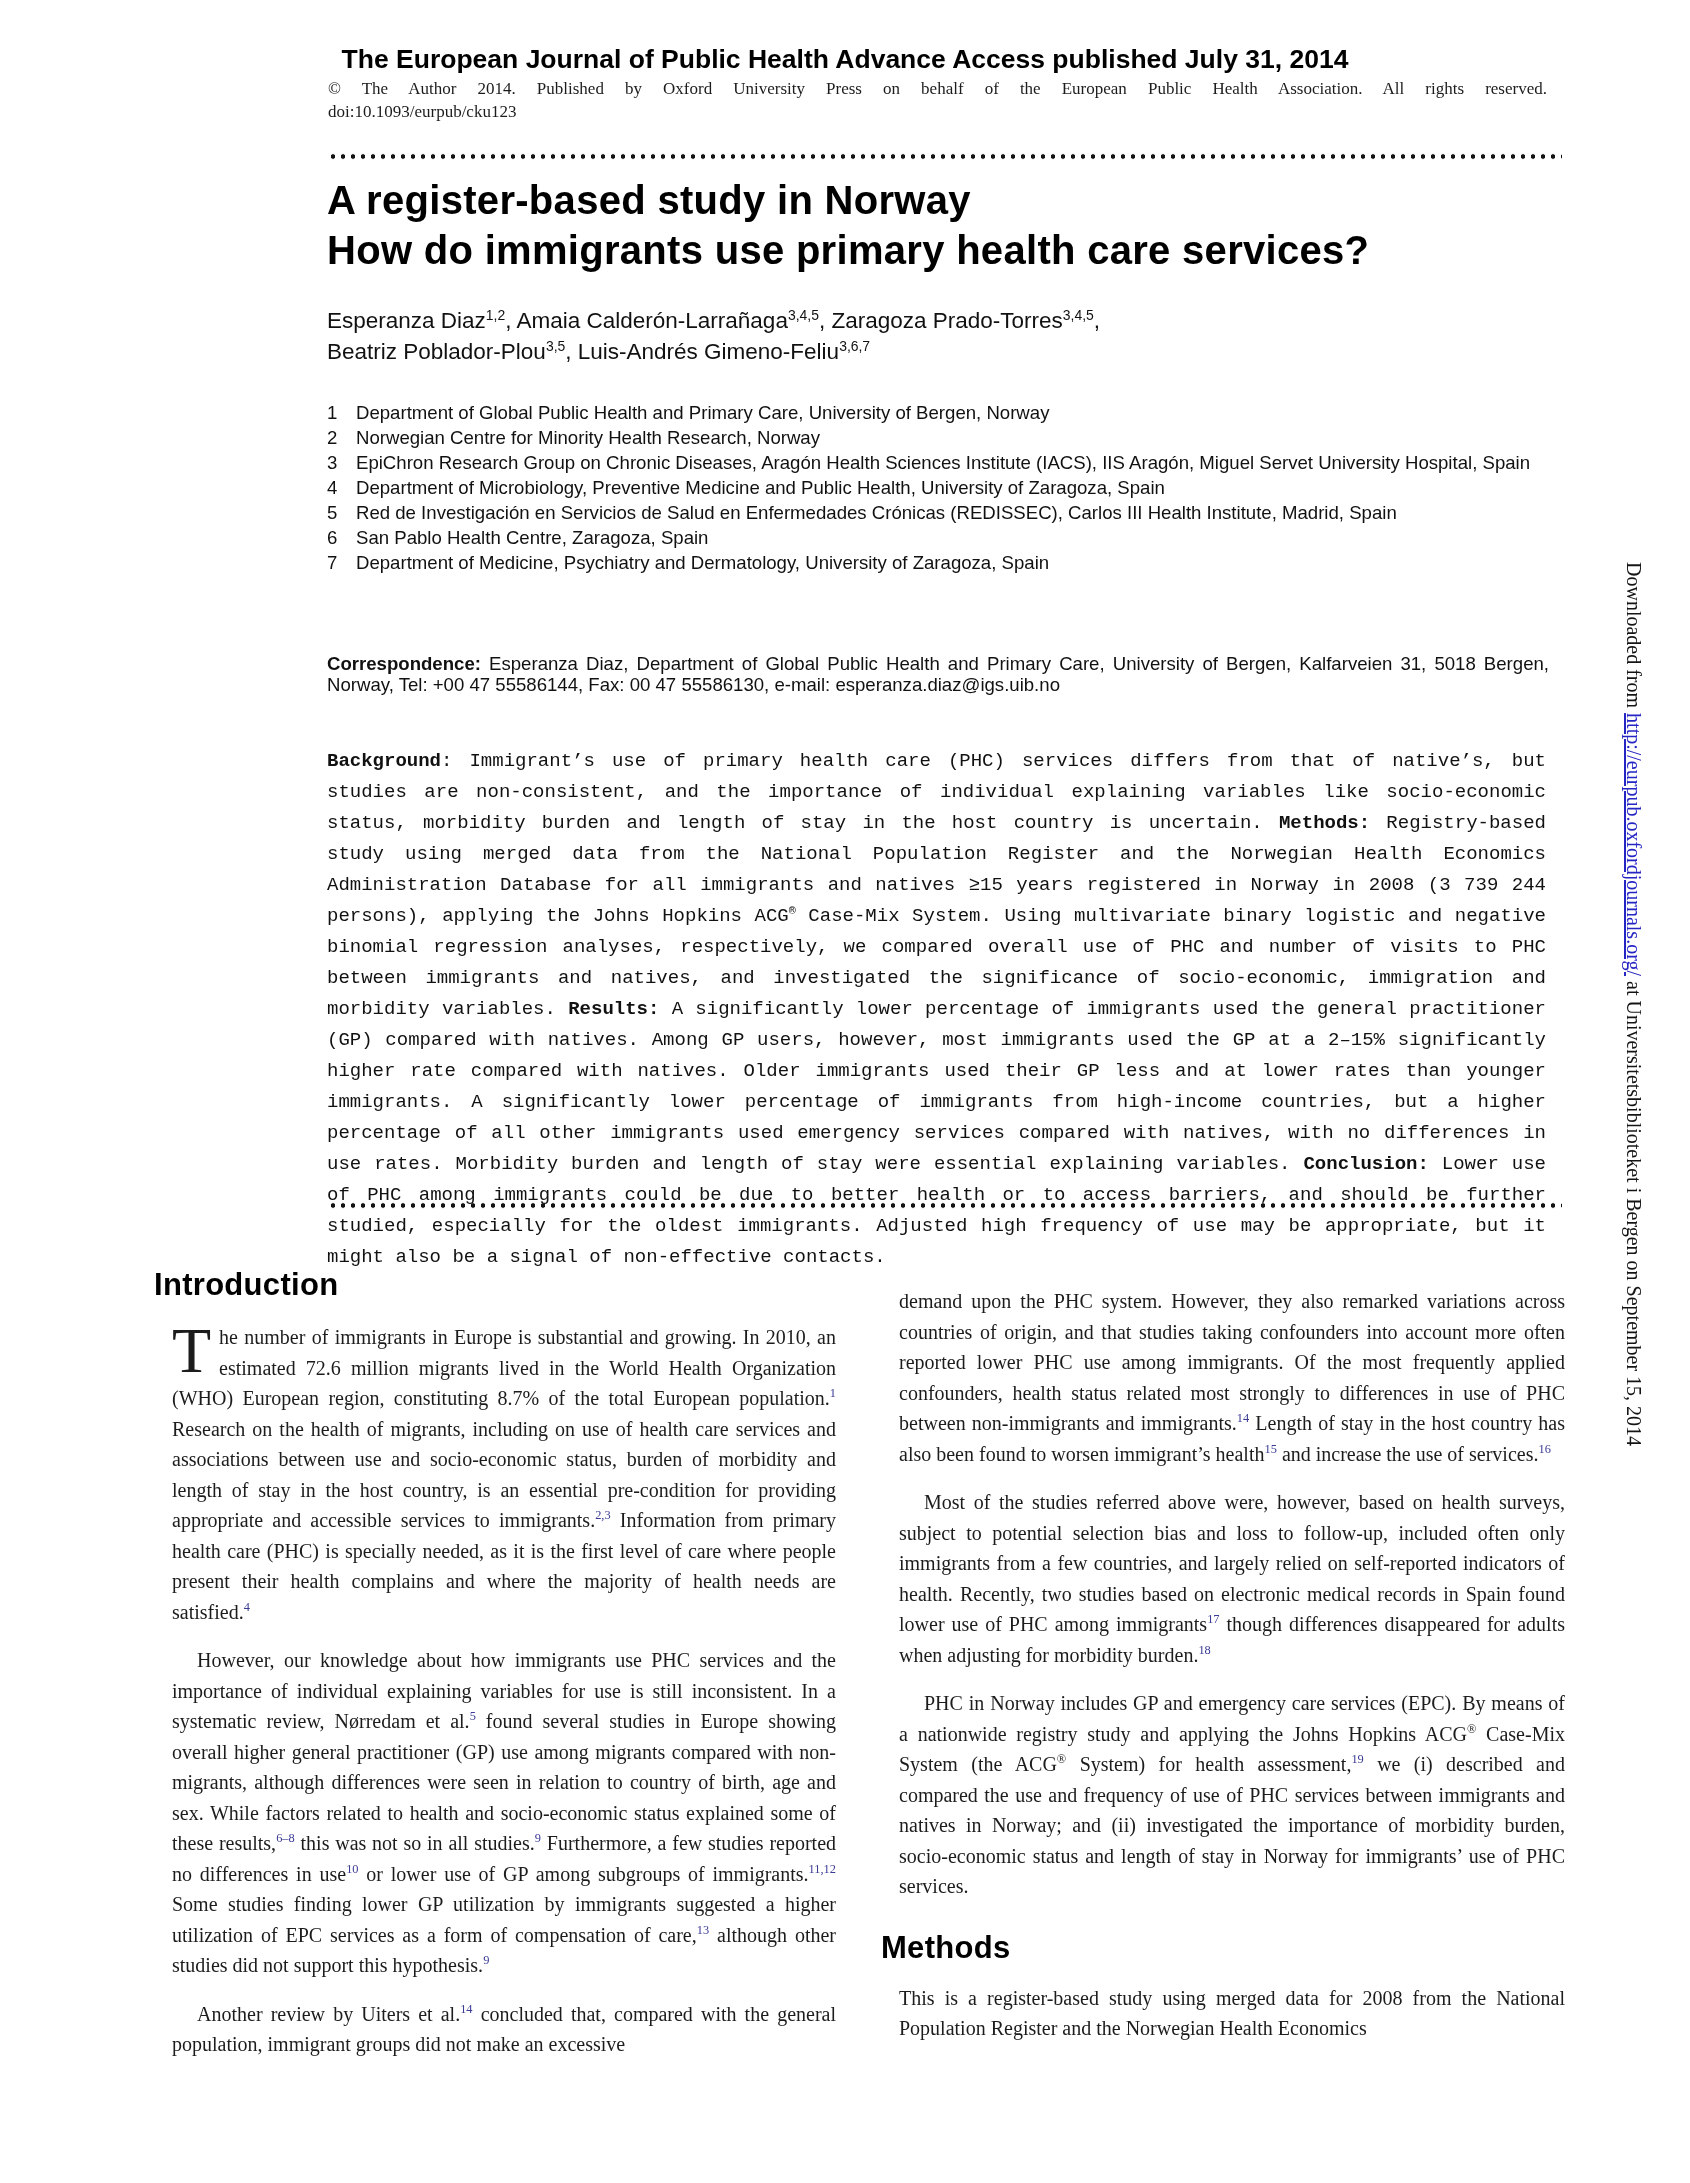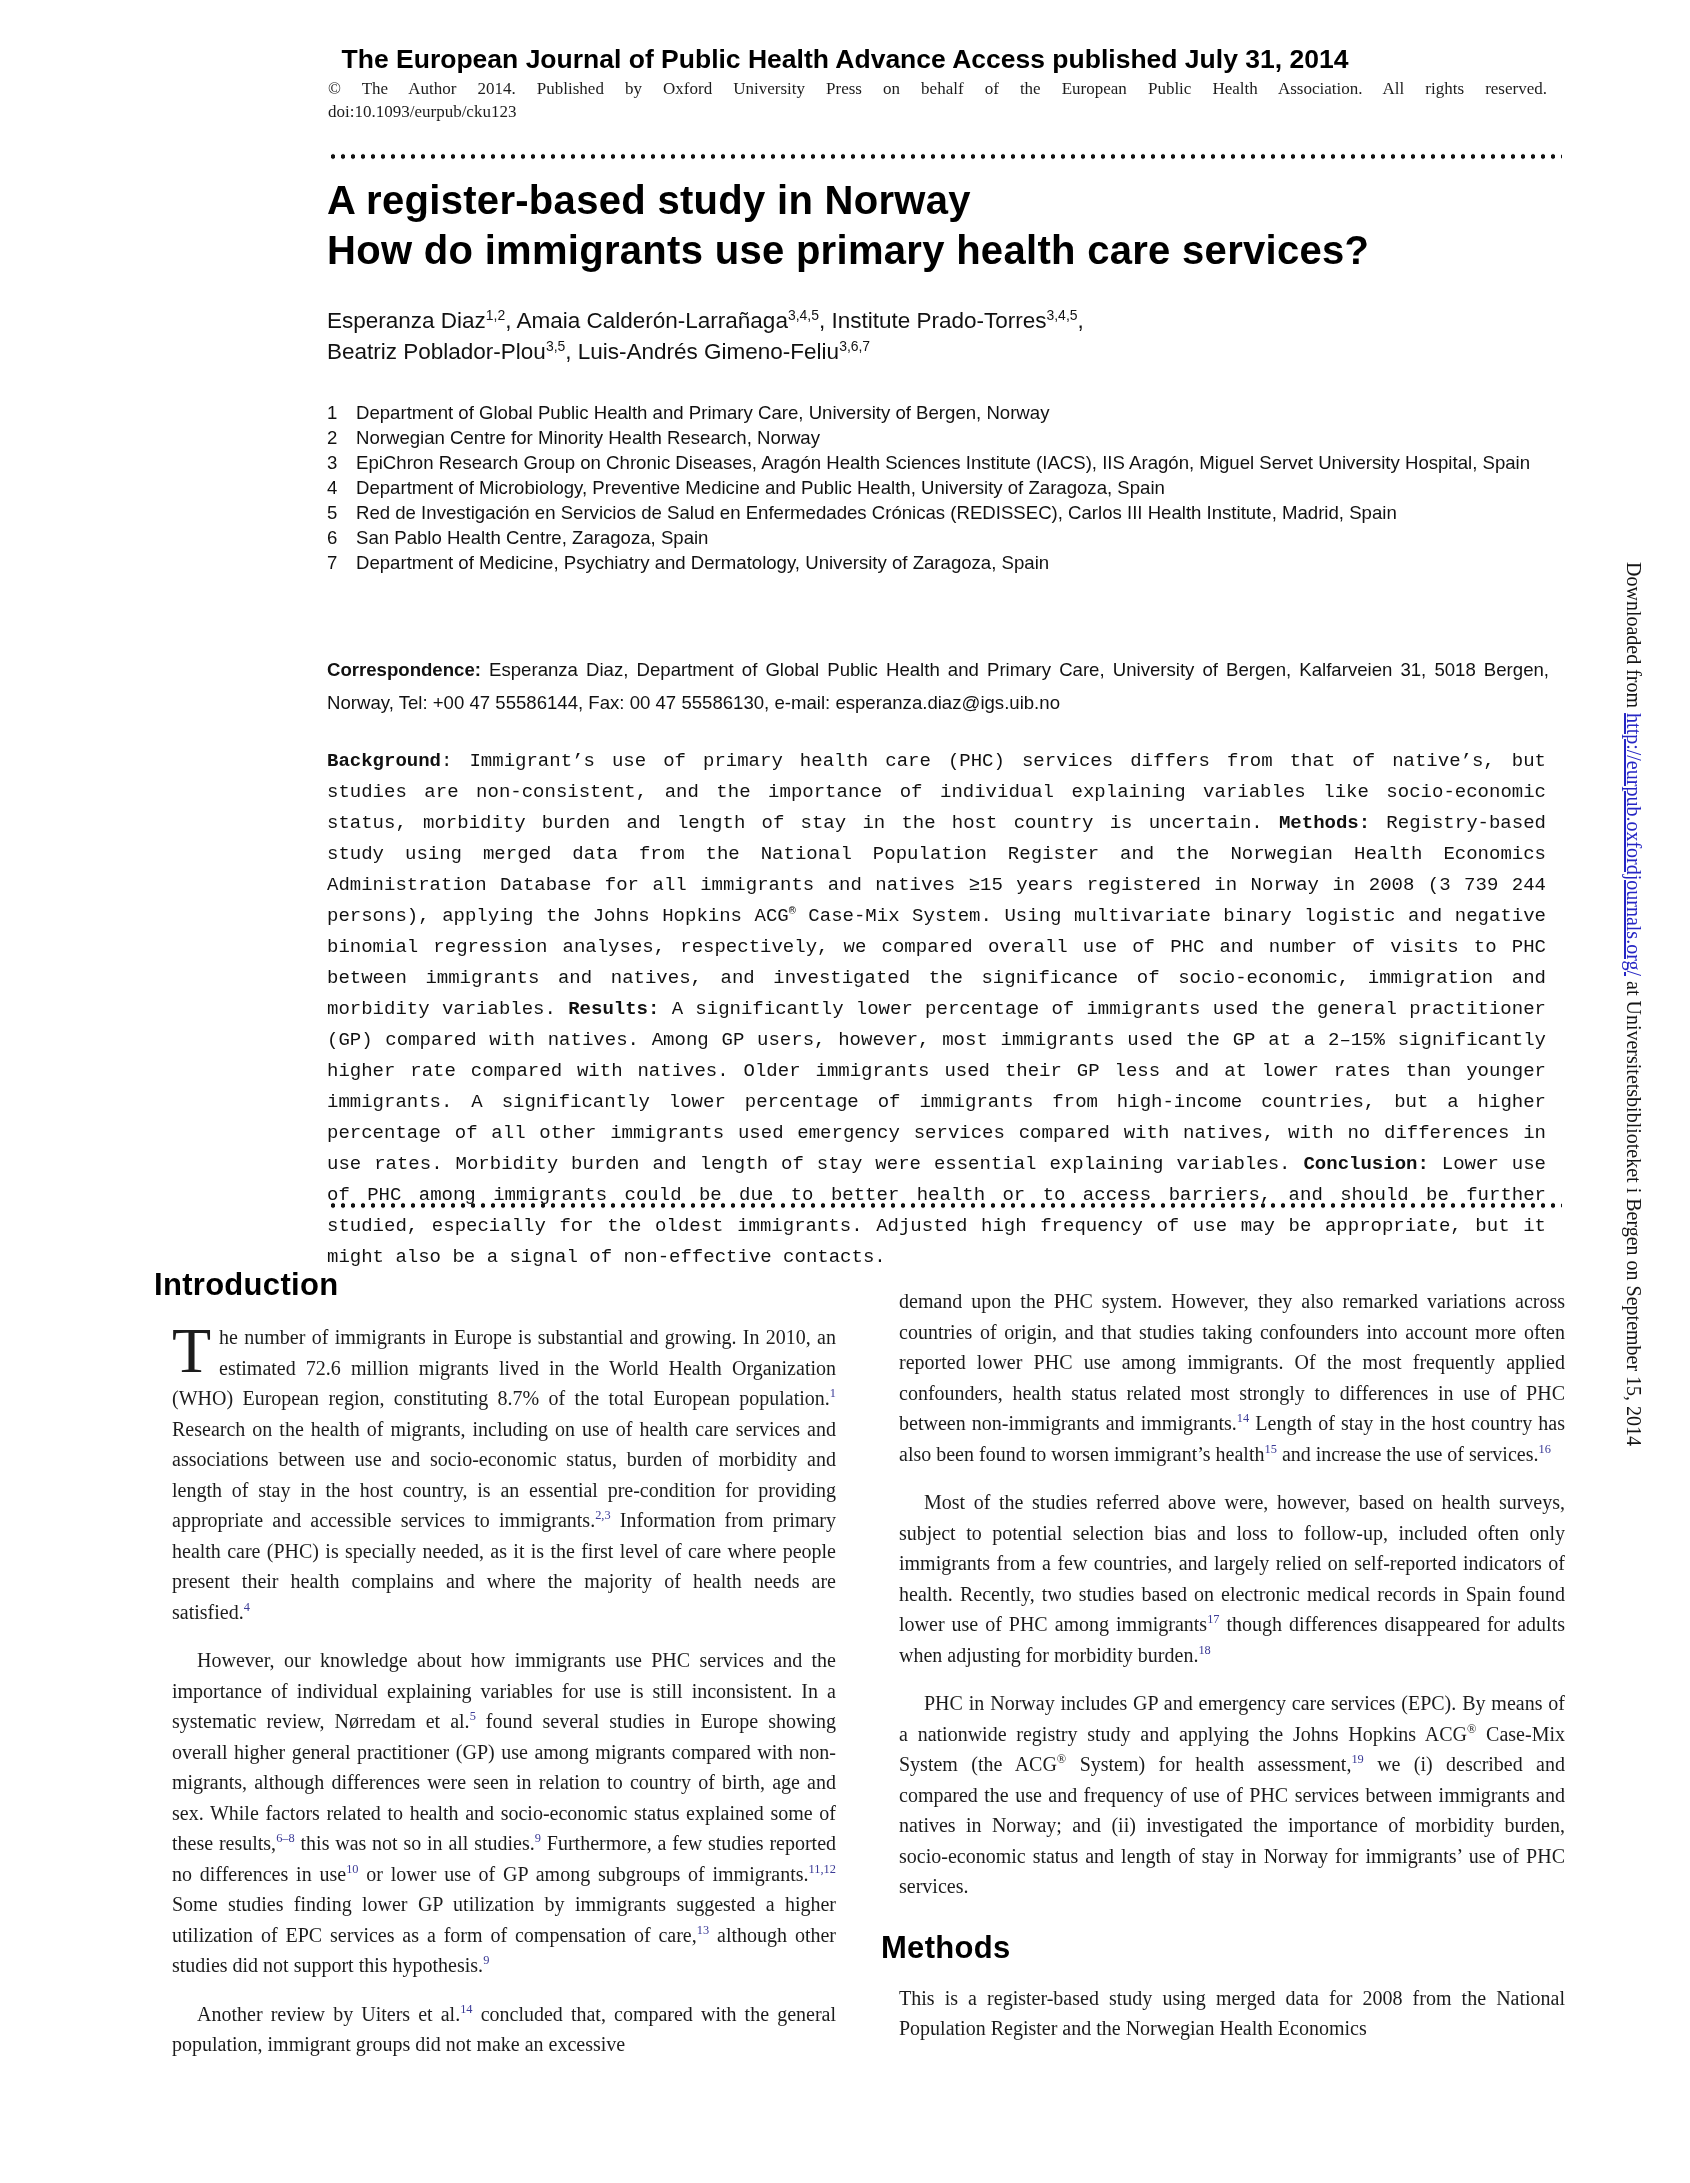--- a/index.html
+++ b/index.html
@@ -41,21 +41,21 @@
   }
   .affiliations {
     position:absolute; top:400px; left:327px; width:1232px;
     font-family:"Liberation Sans", sans-serif; font-size:18.6px; line-height:25px; color:#111;
   }
   .aff-row { display:flex; }
   .aff-num { width:29px; flex:none; }
   .aff-text { flex:1; text-align:justify; }
   .correspondence {
     position:absolute; top:653px; left:327px; width:1222px;
-    font-family:"Liberation Sans", sans-serif; font-size:18.6px; line-height:33px;
+    font-family:"Liberation Sans", sans-serif; font-size:18.6px; line-height:21px;
     text-align:justify; color:#111;
   }
   .abstract {
     position:absolute; top:746px; left:327px; width:1219px;
     font-family:Liberation Mono, monospace; font-size:19px; line-height:31px;
     text-align:justify; color:#111;
   }
   .col { position:absolute; top:1268px; font-size:20px; line-height:30.5px; text-align:justify; }
   .col-left  { left:154px;  width:700px; }
   .col-right { left:881px; width:702px; }
@@ -88,21 +88,21 @@
   </div>
 
   <div class="dotted top"></div>
 
   <div class="title">
     <div>A register-based study in Norway</div>
     <div>How do immigrants use primary health care services?</div>
   </div>
 
   <div class="authors">
-    <div><span>Esperanza Diaz</span><sup>1,2</sup><span>, Amaia Calderón-Larrañaga</span><sup>3,4,5</sup><span>, Institute Prado-Torres</span><sup>3,4,5</sup><span>,</span></div>
+    <div><span>Esperanza Diaz</span><sup>1,2</sup><span>, Amaia Calderón-Larrañaga</span><sup>3,4,5</sup><span>, Zaragoza Prado-Torres</span><sup>3,4,5</sup><span>,</span></div>
     <div><span>Beatriz Poblador-Plou</span><sup>3,5</sup><span>, Luis-Andrés Gimeno-Feliu</span><sup>3,6,7</sup></div>
   </div>
 
   <div class="affiliations">
     <div class="aff-row">
       <span class="aff-num">1</span>
       <span class="aff-text">Department of Global Public Health and Primary Care, University of Bergen, Norway</span>
     </div>
     <div class="aff-row">
       <span class="aff-num">2</span>

